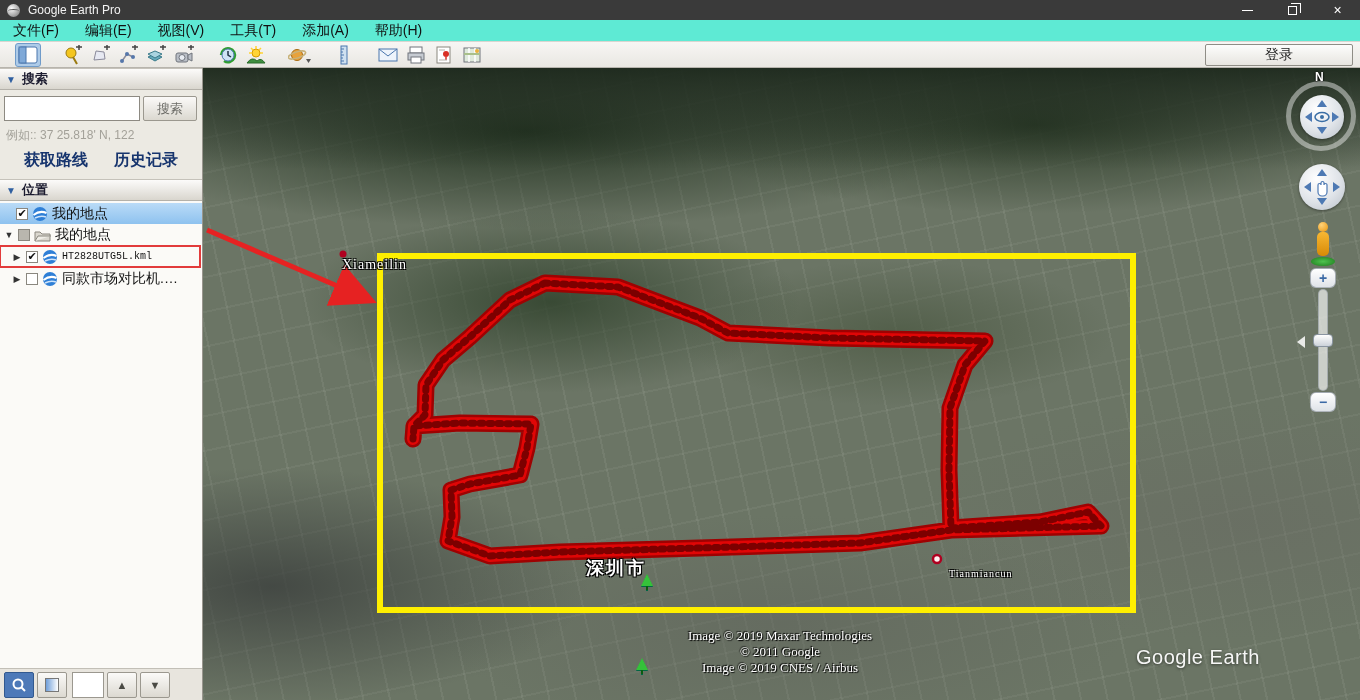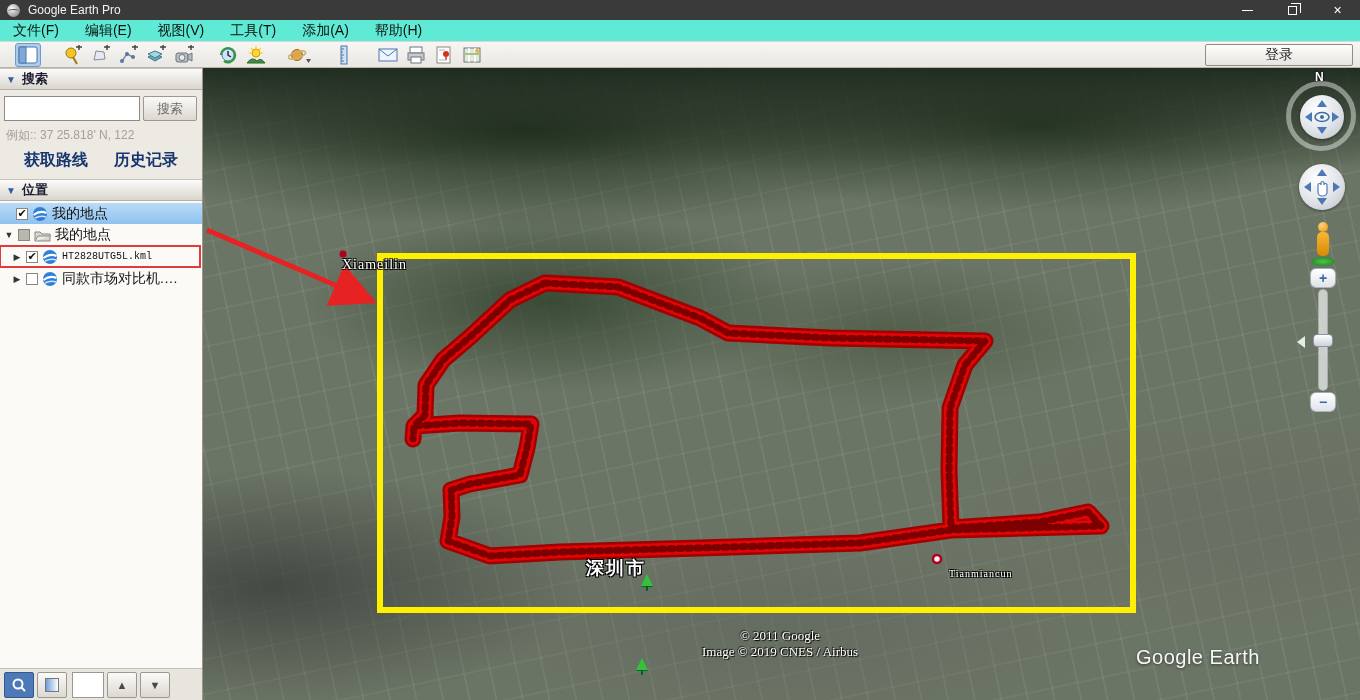--- a/index.html
+++ b/index.html
@@ -393,20 +393,21 @@
     <circle cx="734" cy="491" r="4" fill="#fff0f0" stroke="#b00020" stroke-width="2.5"></circle>
   </svg>
 
   <div class="maplabel" id="lbl-xiameilin">Xiameilin</div>
   <div class="maplabel" id="lbl-shenzhen">深圳市</div>
   <div class="maplabel" id="lbl-tianmiancun">Tianmiancun</div>
   <span class="treeicon" style="left:438px; top:506px;"></span>
   <span class="treeicon" style="left:433px; top:590px;"></span>
 
   <div id="copyright">
+    <div>Image © 2019 Maxar Technologies</div>
     <div>© 2011 Google</div>
     <div>Image © 2019 CNES / Airbus</div>
   </div>
   <div id="watermark">Google Earth</div>
 
   <div id="compassN">N</div>
   <div class="navring"></div>
   <div class="joyball" id="lookjoy">
     <svg viewBox="0 0 44 44">
       <g fill="#4d79b3">

